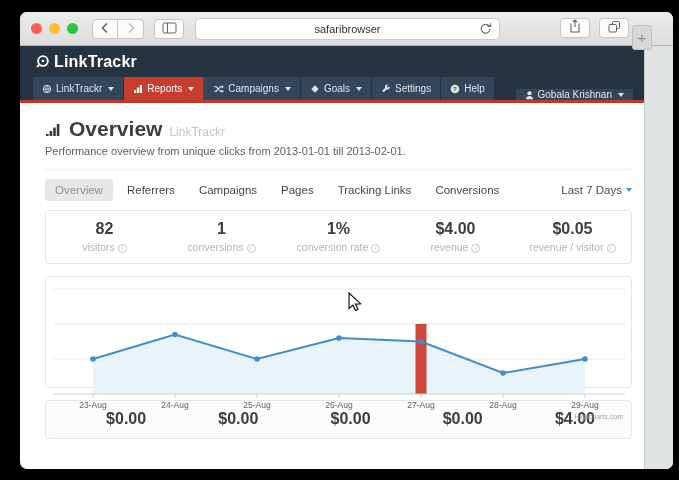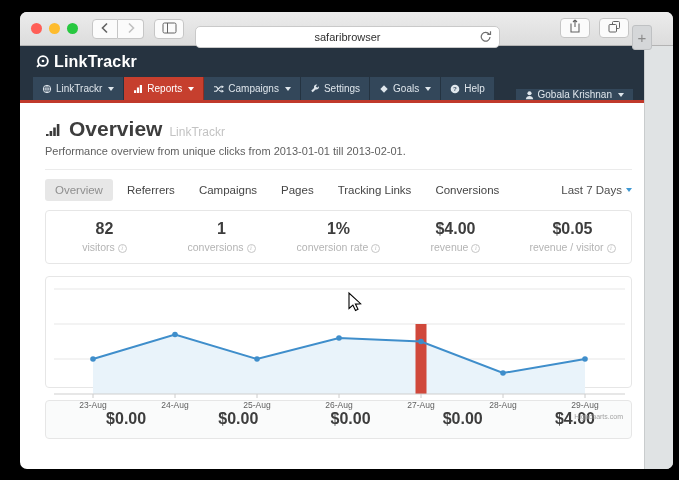--- a/index.html
+++ b/index.html
@@ -28,21 +28,21 @@
   .tb-group { display:flex; margin-left:14px; }
   .tb-btn {
     width:26px; height:20px; background:#fbfbfb; border:1px solid #c6c6c6;
     display:flex; align-items:center; justify-content:center; color:#636363;
   }
   .tb-btn.first { border-radius:4px 0 0 4px; }
   .tb-btn.last  { border-radius:0 4px 4px 0; border-left:none; }
   .tb-btn.single { border-radius:4px; margin-left:10px; width:30px; }
   .tb-btn.disabled { color:#c0c0c0; }
   .url-field {
-    position:absolute; left:175px; top:14px; width:305px; height:22px;
+    position:absolute; left:175px; top:6px; width:305px; height:22px;
     background:#fff; border:1px solid #c9c9c9; border-radius:5px;
     display:flex; align-items:center; justify-content:center;
     font-size:11px; color:#2f2f2f;
   }
   .url-reload { position:absolute; right:7px; top:3px; color:#6d6d6d; }
   .tb-right { position:absolute; right:44px; top:6px; display:flex; gap:9px; }
   .newtab-btn {
     position:absolute; left:612px; top:13px; width:20px; height:25px;
     background:#d5d7d9; border:1px solid #bfc1c3; border-radius:3px;
     display:flex; align-items:center; justify-content:center;
@@ -195,33 +195,33 @@
                 <path d="M1 2.8h2.4l4 4.4H9M1 7.2h2.4l4-4.4H9" fill="none" stroke="currentColor" stroke-width="1.1"></path>
                 <path d="M8.6 1.2L11 2.8 8.6 4.4zM8.6 5.6L11 7.2 8.6 8.8z" fill="currentColor"></path>
               </svg>
             </span>
             <span>Campaigns</span>
             <span class="caret"></span>
           </div>
           <div class="nav-item">
             <span style="display: inline-flex;">
               <svg width="10" height="10" viewBox="0 0 10 10">
+                <rect x="2.4" y="2.4" width="5.2" height="5.2" transform="rotate(45 5 5)" fill="currentColor"></rect>
+              </svg>
+            </span>
+            <span>Goals</span>
+            <span class="caret"></span>
+          </div>
+          <div class="nav-item">
+            <span style="display: inline-flex;">
+              <svg width="10" height="10" viewBox="0 0 10 10">
                 <path d="M8.8 2.2a2.5 2.5 0 0 1-3.2 3.2L2.7 8.3 1.2 6.8l2.9-2.9a2.5 2.5 0 0 1 3.2-3.2L5.7 2.3l1.5 1.5z" fill="currentColor"></path>
               </svg>
             </span>
             <span>Settings</span>
-          </div>
-          <div class="nav-item">
-            <span style="display: inline-flex;">
-              <svg width="10" height="10" viewBox="0 0 10 10">
-                <rect x="2.4" y="2.4" width="5.2" height="5.2" transform="rotate(45 5 5)" fill="currentColor"></rect>
-              </svg>
-            </span>
-            <span>Goals</span>
-            <span class="caret"></span>
           </div>
           <div class="nav-item">
             <span style="display: inline-flex;">
               <svg width="10" height="10" viewBox="0 0 10 10">
                 <circle cx="5" cy="5" r="4.3" fill="currentColor"></circle>
                 <text x="5" y="7.3" text-anchor="middle" font-size="6.2" font-weight="bold" fill="#33475a">?</text>
               </svg>
             </span>
             <span>Help</span>
           </div>

